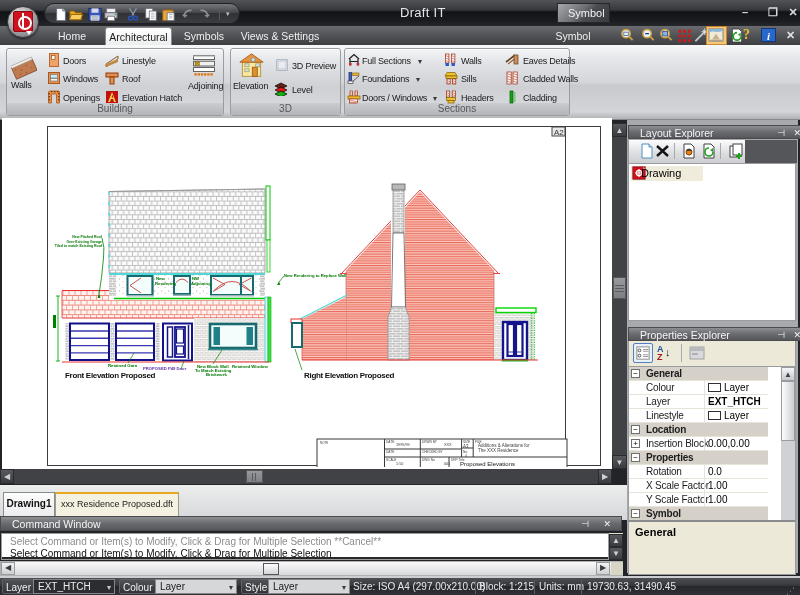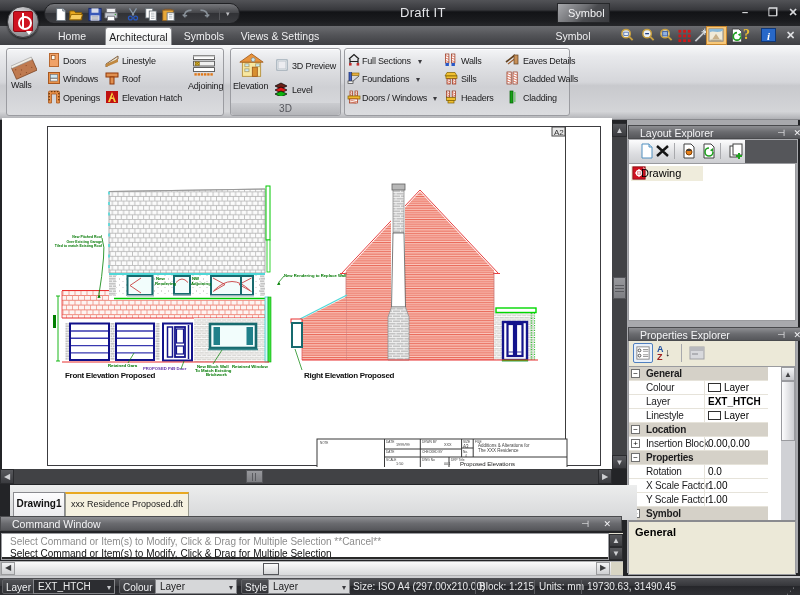--- a/index.html
+++ b/index.html
@@ -61,21 +61,21 @@
 .ptools { position:absolute; left:1px; width:168px; height:23px;
   background:linear-gradient(180deg,#fcfcfd,#dcdde0 60%,#cdced2); border-left:1px solid #9a9b9f; border-right:1px solid #9a9b9f; }
 .pbody { position:absolute; left:1px; width:168px; background:#ffffff; border:1px solid #9a9b9f; }
 
 .prow { position:absolute; left:0; width:139px; height:14px; font-size:10.5px; background:#fff; border-bottom:1px solid #e6e3da; }
 .pcat { background:#d5d1c8; font-weight:bold; color:#000; }
 .prow .lab { position:absolute; left:17px; top:1px; color:#1c1c1e; font-size:10px; letter-spacing:-0.2px; }
 .prow .val { position:absolute; left:75px; top:0px; width:64px; height:13px; border-left:1px solid #e6e3da; padding-left:3px; color:#000; line-height:13px; font-size:10px; }
 .pgsb { position:absolute; right:0; width:14px; background:#d0d1d5; }
 
-#doctabs { left:10px; top:485px; width:627px; height:35px; background:linear-gradient(180deg,#eceded,#d6d7d9); }
+#doctabs { left:0; top:485px; width:627px; height:35px; background:linear-gradient(180deg,#eceded,#d6d7d9); }
 #cmdwin { left:0; top:516px; width:624px; height:60px; }
 #statusbar { left:0; top:578px; width:800px; height:17px;
   background:linear-gradient(180deg,#4e4f53 0%,#36373b 45%,#26272b 50%,#303135 100%);
   color:#e8e9eb; font-size:10px; }
 .combo { position:absolute; top:1px; height:15px; background:#2c2d31; border:1px solid #85868a; color:#eceded; font-size:10px; line-height:14px; padding-left:4px; }
 .combo:after { content:"▾"; position:absolute; right:3px; top:1px; font-size:8px; color:#c8c9cc; }
 .combo.light { background:#d6d7d9; color:#1a1a1c; }
 .combo.light:after { color:#3a3a3e; }
 .slab { position:absolute; top:1px; height:15px; background:linear-gradient(180deg,#515256,#323337); border:1px solid #606165; border-radius:2px; color:#f0f1f3; font-size:10px; line-height:15px; padding:0 3px; }
 </style>
@@ -188,20 +188,21 @@
         <path d="M8 5 a4 4 0 1 0 4 4" fill="none" stroke="#20a020" stroke-width="1.8"></path>
         <path d="M12 5 l0 4 -3.2 -1.8 z" fill="#20a020"></path>
       </svg>
     <div class="abs" style="left:743px; top:1px; color:#f0c030; font-size:14px; font-weight:bold; font-family:'Liberation Serif',serif;">?</div>
     <div class="abs" style="left:761px; top:2px; width:15px; height:14px; background:#2868c8; border:1px solid #103878; color:#fff; font-size:11px; font-style:italic; font-weight:bold; text-align:center; line-height:14px; font-family:'Liberation Serif',serif;">i</div>
     <div class="abs" style="left:786px; top:3px; color:#e0e1e4; font-size:11px; font-weight:bold;">✕</div>
   </div>
   <div id="ribbon" class="abs">
 
     <div class="rgroup" style="left:6px; width:218px;">
+      <div class="rglabel">Building</div>
       <svg class="bigicon" style="left:4px; top:5px; width:26px; height:27px;" viewBox="0 0 30 30">
         <g transform="rotate(-24 15 16)">
           <rect x="2" y="10" width="26" height="14" fill="#bf7a50" stroke="#7a4222" stroke-width="0.8"></rect>
           <rect x="2" y="7.5" width="26" height="3" fill="#f2eee6" stroke="#909090" stroke-width="0.6"></rect>
           <g fill="#8a4a28">
               <rect x="5" y="13" width="1.2" height="1.2"></rect>
               <rect x="11" y="16" width="1.2" height="1.2"></rect>
               <rect x="18" y="13.5" width="1.2" height="1.2"></rect>
               <rect x="23" y="18" width="1.2" height="1.2"></rect>
               <rect x="8" y="20" width="1.2" height="1.2"></rect>
@@ -289,20 +290,21 @@
       <div class="rlbl" style="left:61px; top:12px;">3D Preview</div>
       <svg class="smicon" style="left:43px; top:33px;" viewBox="0 0 14 14">
         <path d="M1 4 L7 1 L13 4 L7 7 Z" fill="#6a2018" stroke="#000" stroke-width="0.7"></path>
         <path d="M1 8 L7 5 L13 8 L7 11 Z" fill="#e01818" stroke="#000" stroke-width="0.7"></path>
         <path d="M1 12 L7 9 L13 12 L7 15 Z" fill="#10b010" stroke="#000" stroke-width="0.7"></path>
       </svg>
       <div class="rlbl" style="left:61px; top:36px;">Level</div>
     </div>
 
     <div class="rgroup" style="left:344px; width:226px;">
+      <div class="rglabel">Sections</div>
       <svg class="smicon" style="left:2px; top:4px;" viewBox="0 0 14 14">
         <path d="M2 6 L7 1.5 L12 6" fill="none" stroke="#202020" stroke-width="1.3"></path>
         <path d="M3 6 v6 M11 6 v6 M3 8.5 h8" stroke="#202020" stroke-width="1.2" fill="none"></path>
         <rect x="2" y="10" width="2.6" height="2.6" fill="#c03030"></rect>
           <rect x="9.6" y="10" width="2.6" height="2.6" fill="#c03030"></rect>
       </svg>
       <div class="rlbl" style="left:17px; top:7px;">Full Sections</div>
         <div class="drop" style="left:73px; top:8px;">▾</div>
       <svg class="smicon" style="left:2px; top:22px;" viewBox="0 0 14 14">
         <rect x="2" y="1" width="2.5" height="9" fill="#4060c0"></rect>

